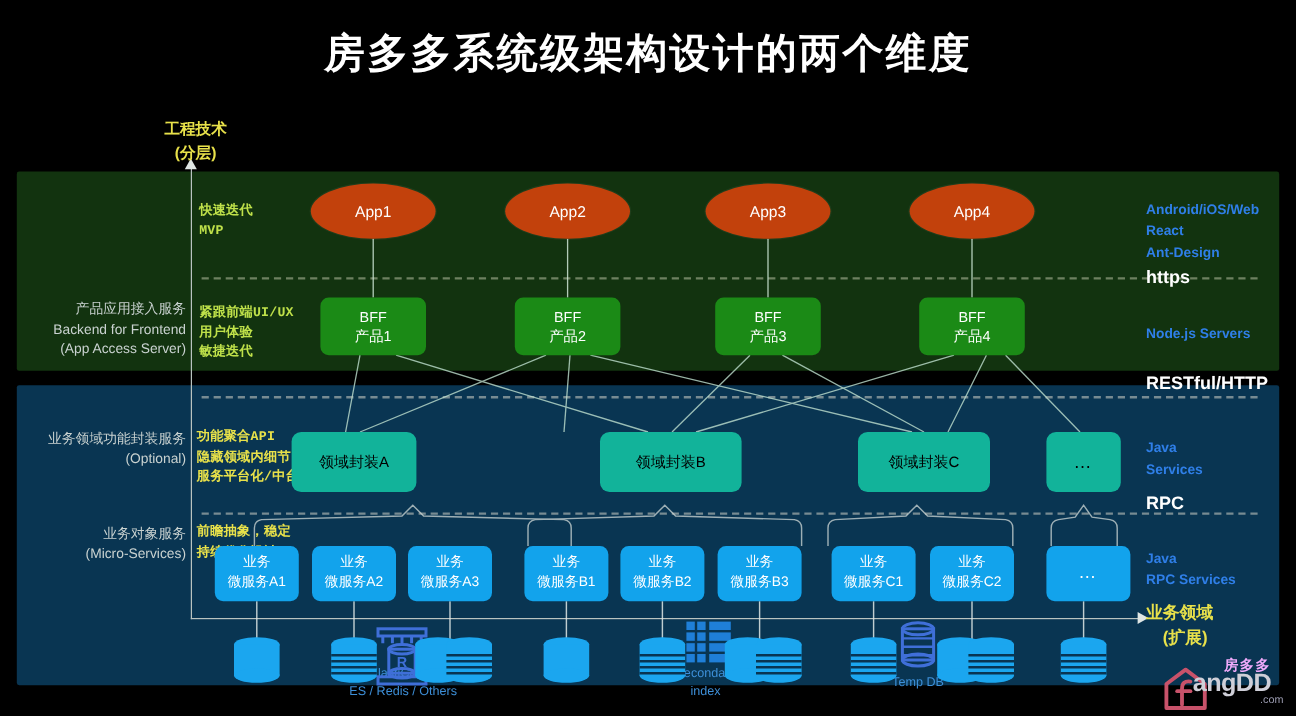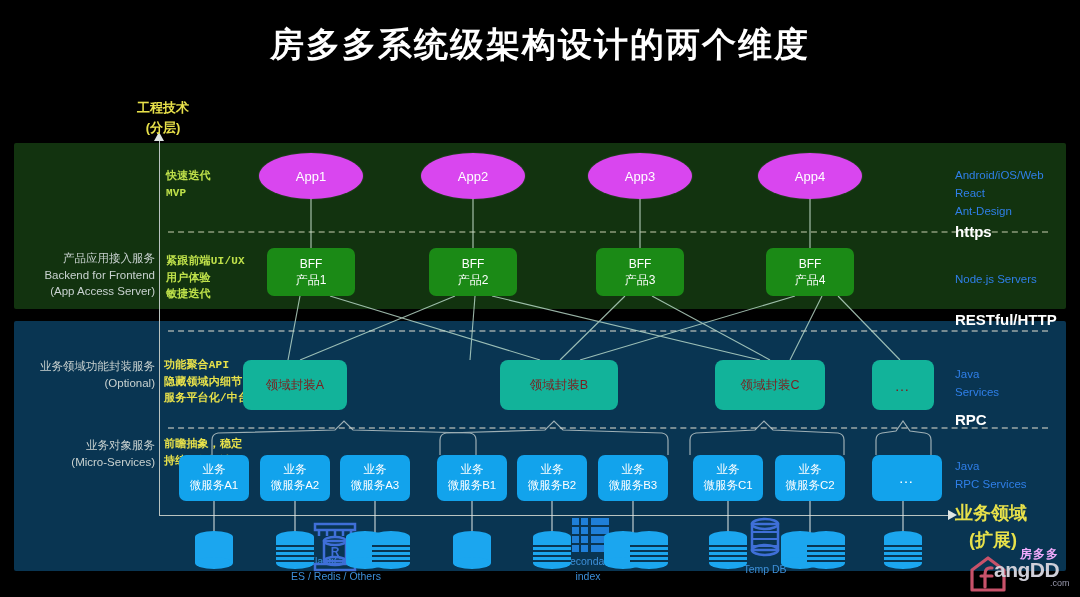--- a/index.html
+++ b/index.html
@@ -46,21 +46,21 @@
     position:absolute; left:948px; top:510px; width:0; height:0;
     border-top:5px solid transparent; border-bottom:5px solid transparent;
     border-left:9px solid #dfe6e4;
   }
   .axis-label-v {
     position:absolute; left:108px; top:98px; width:110px; text-align:center;
     color:#e8e14a; font-size:13px; font-weight:bold; line-height:1.55;
   }
   .axis-label-h {
     position:absolute; left:955px; top:500px; width:120px; text-align:left;
-    color:#e8e14a; font-size:18px; font-weight:bold; line-height:1.5;
+    color:#e8e14a; font-size:14px; font-weight:bold; line-height:1.5;
   }
 
   
   .dash {
     position:absolute; height:0; border-top:2px dashed #8b9a9e;
     opacity:.85;
   }
   .dash-g { border-top-color:#7d8f6f; }
 
   
@@ -71,42 +71,42 @@
 
   
   .note {
     position:absolute; color:#e8e14a; font-size:11px; font-weight:bold;
     line-height:1.5; letter-spacing:.2px;font-family:Liberation Mono, monospace;
   }
   .note.green { color:#bfe14a; }
 
   
   .tech {
-    position:absolute; color:#2f7fe8; font-size:11.5px; font-weight:normal;
+    position:absolute; color:#2f7fe8; font-size:11.5px; font-weight:bold;
     line-height:1.55;
   }
   .proto {
     position:absolute; color:#ffffff; font-size:15px; font-weight:bold;
   }
 
   
   .app {
     position:absolute; width:104px; height:46px; border-radius:50%;
-    background:#d946ef; color:#fff; font-size:13px;
+    background:#c2410c; color:#fff; font-size:13px;
     display:flex; align-items:center; justify-content:center;
     box-shadow:0 0 0 1px rgba(255,255,255,.05);
   }
   .bff {
     position:absolute; width:88px; height:48px; border-radius:7px;
     background:#1b8a16; color:#fff; font-size:12px; line-height:1.35;
     display:flex; flex-direction:column; align-items:center; justify-content:center;
   }
   .dom {
     position:absolute; height:50px; border-radius:8px;
-    background:#12b39a; color:#7f1d1d; font-size:12.5px;
+    background:#12b39a; color:#000000; font-size:12.5px;
     display:flex; align-items:center; justify-content:center;
   }
   .ms {
     position:absolute; width:70px; height:46px; border-radius:7px;
     background:#12a3ec; color:#fff; font-size:11.5px; line-height:1.35;
     display:flex; flex-direction:column; align-items:center; justify-content:center;
   }
   .dots { font-size:15px; letter-spacing:2px; }
 
   

